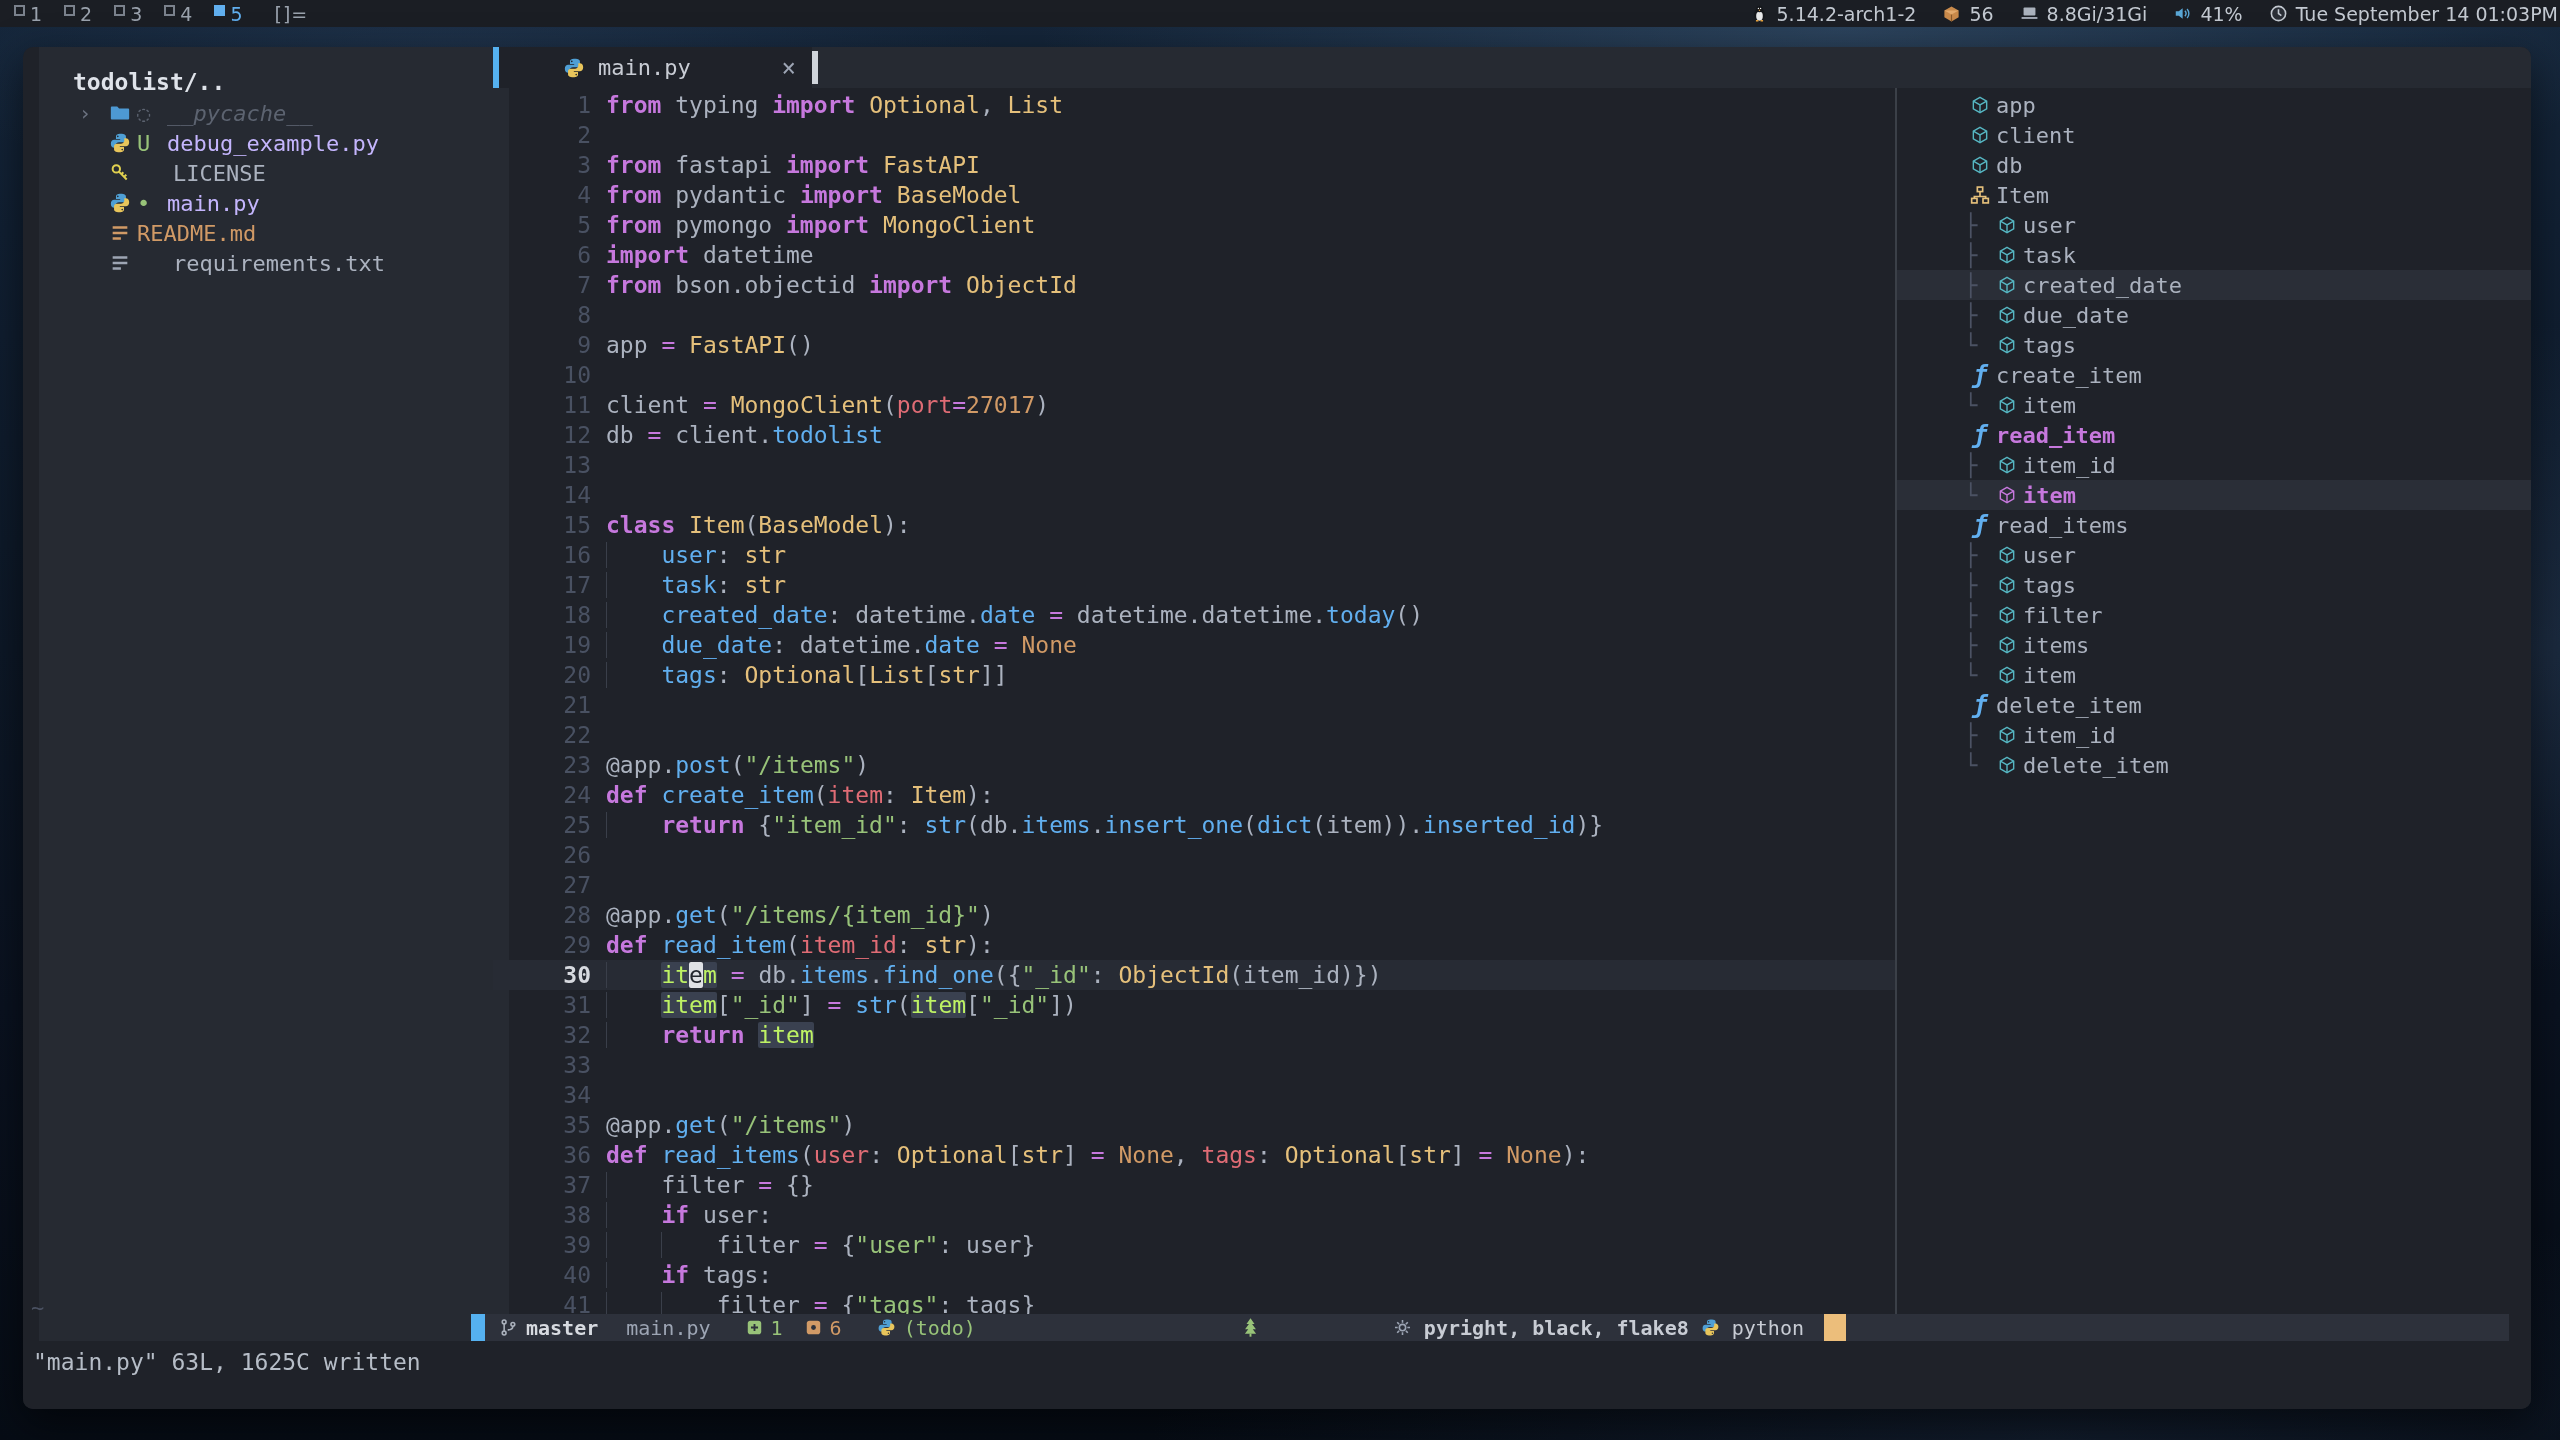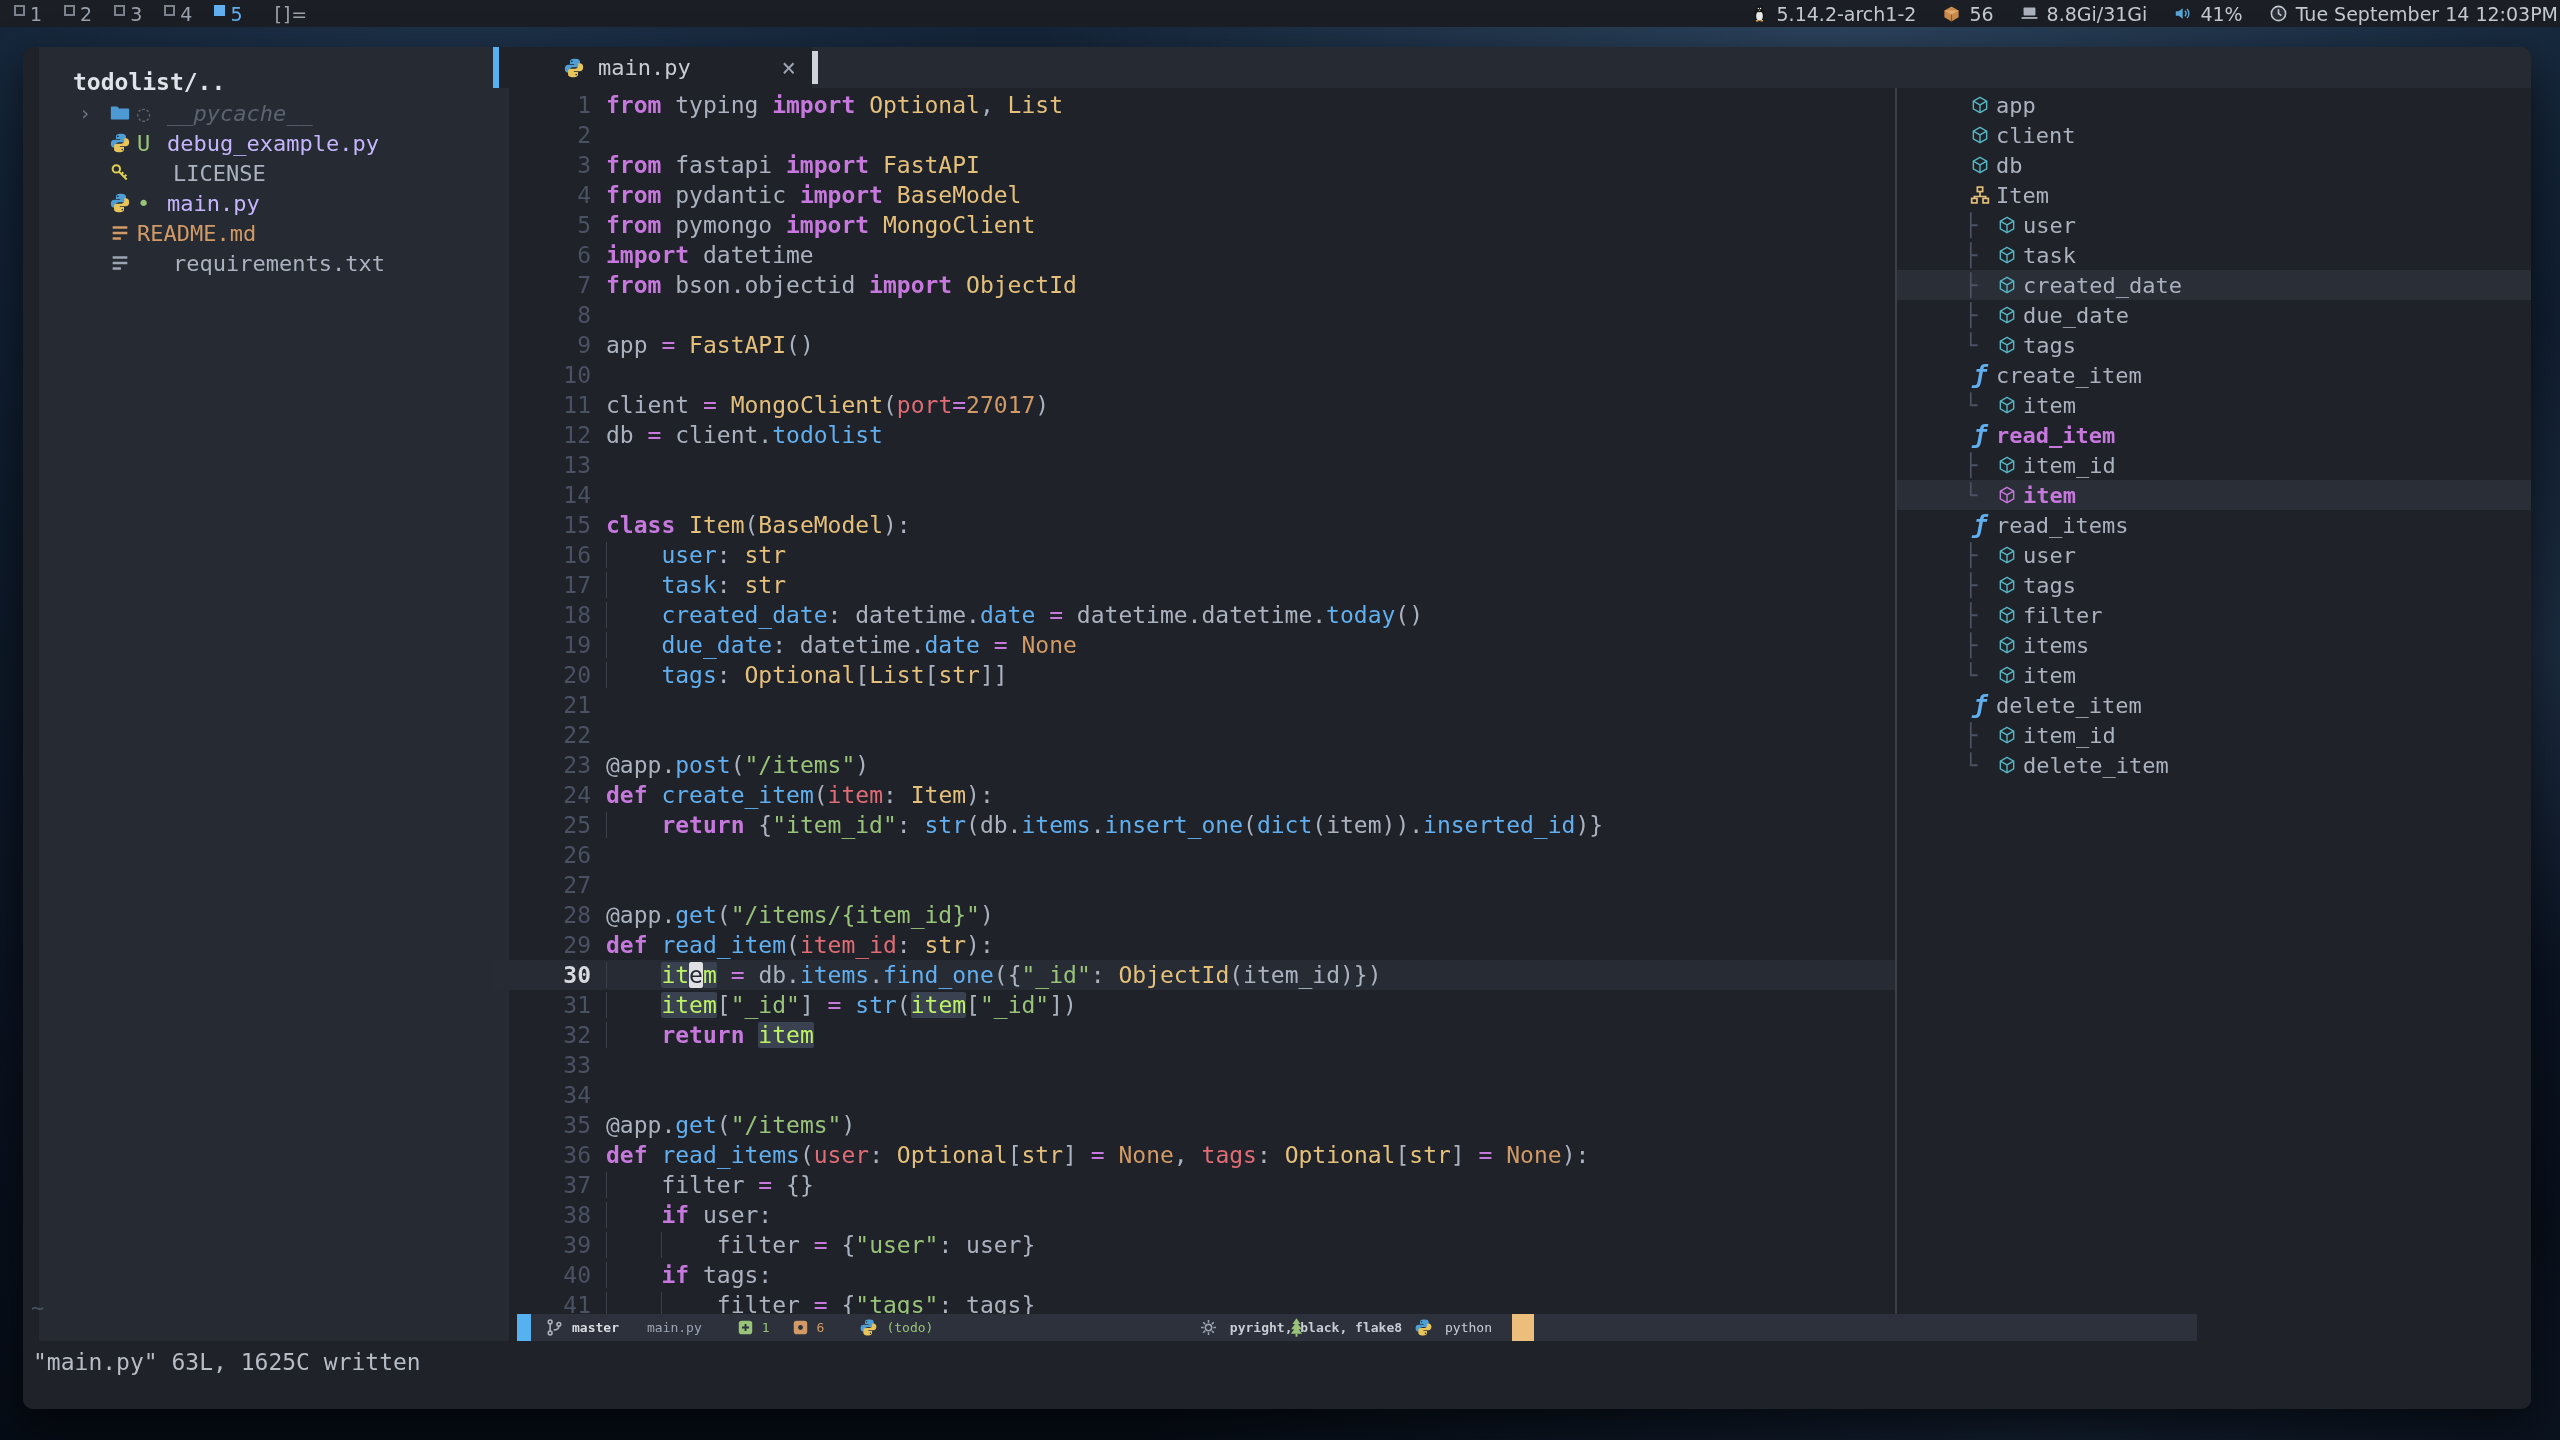--- a/index.html
+++ b/index.html
@@ -75,22 +75,22 @@
   .orow{display:flex;align-items:center;height:30px;padding-left:67px;color:#abb2bf;}
   .orow.hl{background:#2a2e37;}
   .orow .conn{color:#4b5263;width:27px;font-size:22px;}
   .orow .oicon{width:32px;}
   .orow.act{color:#c678dd;font-weight:bold;}
   .oicon.c-cube{color:#56b6c2;}
   .oicon.c-class{color:#e5c07b;}
   .oicon.c-fn{color:#61afef;font-style:italic;font-weight:bold;font-size:24px;}
   .orow.act .oicon.c-cube{color:#c678dd;}
   
-  .sline{position:absolute;left:494px;top:1267px;width:1680px;height:27px;background:#2d313b;
-    display:flex;align-items:center;font-size:13px;color:#9da5b4;}
+  .sline{position:absolute;left:448px;top:1267px;width:2038px;height:27px;background:#2d313b;
+    display:flex;align-items:center;font-size:20px;color:#9da5b4;}
   .sl-mode{width:14px;height:27px;background:#55b1f0;}
   .sl-branch{font-weight:bold;color:#d7dae0;}
   .sl-file{color:#9da5b4;}
   .sl-green{color:#98c379;}
   .sl-orange{color:#d19a66;}
   .sl-center{position:absolute;left:769px;top:0;height:27px;display:flex;align-items:center;}
   .sl-right{position:absolute;right:663px;top:0;height:27px;display:flex;align-items:center;gap:12px;}
   .sl-lsp{font-weight:bold;color:#c8ccd4;}
   .sl-lang{color:#c8ccd4;}
   .sl-scroll{width:22px;height:27px;background:#ecbe7b;}
@@ -171,21 +171,21 @@
         </span>
         <span>41%</span>
       </div>
       <div class="tb-item">
         <span class="icon">
           <svg width="19" height="19" viewBox="0 0 24 24" fill="none" stroke="#c3c9d1" stroke-width="2">
             <circle cx="12" cy="12" r="9" fill="#2a2e36"></circle>
             <path d="M12 6.5V12l3.6 2.6"></path>
           </svg>
         </span>
-        <span>Tue September 14 12:03PM</span>
+        <span>Tue September 14 01:03PM</span>
       </div>
     </div>
 </div>
 
 <div class="win">
   <div class="tree" id="tree">
     <div class="tree-root">todolist/..</div>
   <div class="tree-row">
         <span class="chev">›</span>
         <span class="ticon icon">

